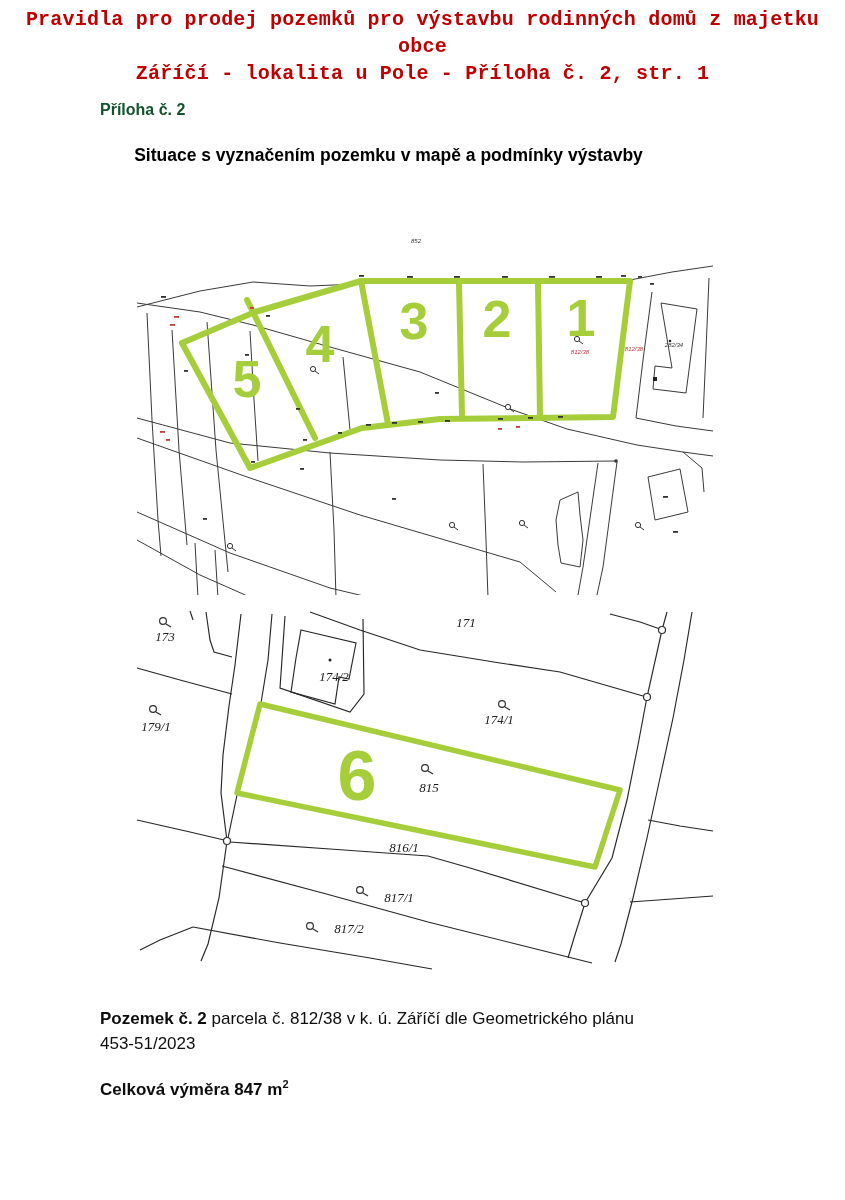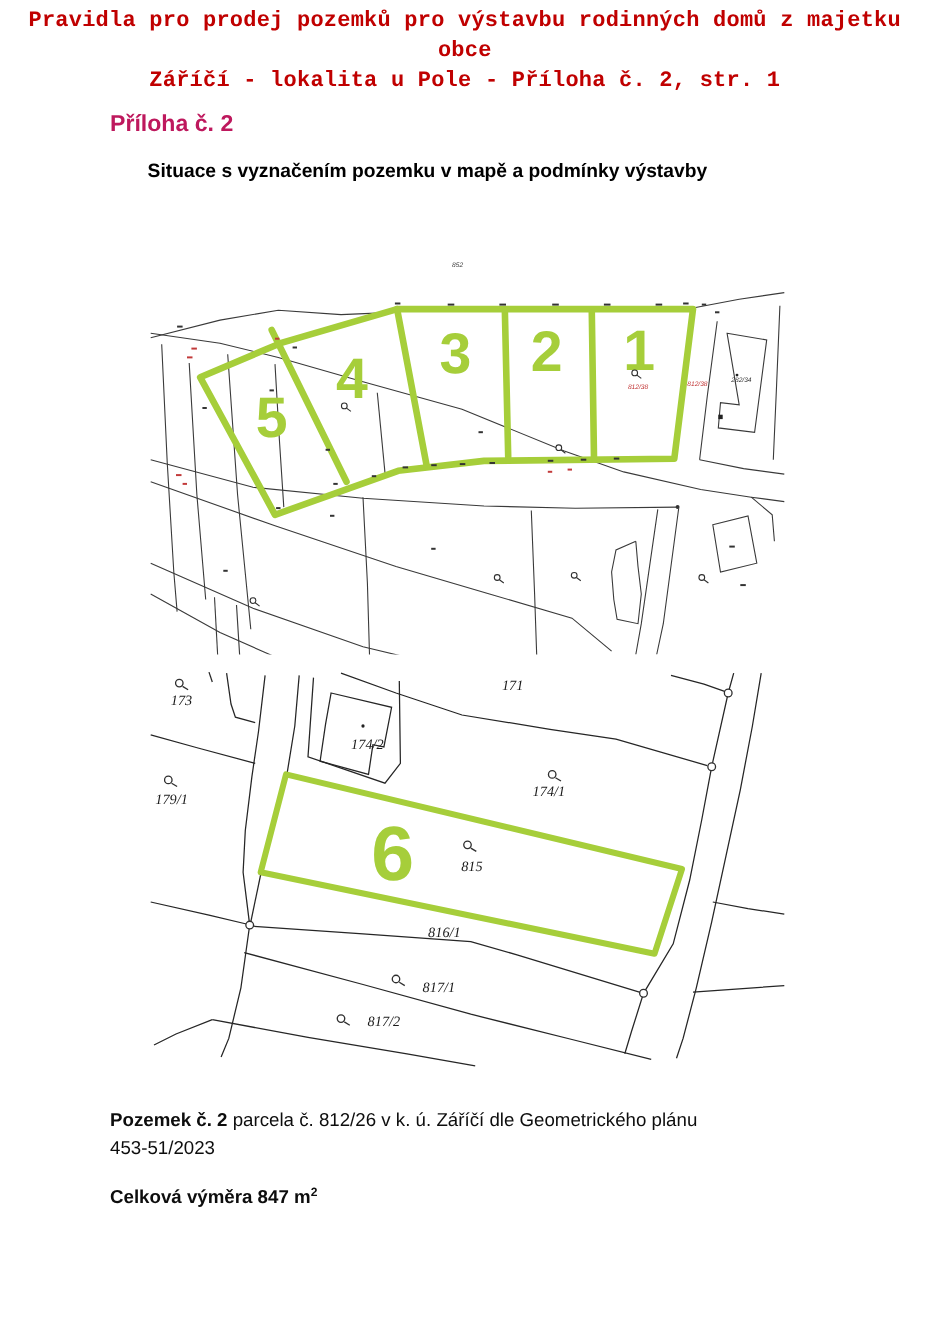--- a/index.html
+++ b/index.html
@@ -5,21 +5,21 @@
   html,body{margin:0;padding:0;}
   body{
     width:845px;height:1200px;position:relative;background:#ffffff;
     font-family:"Liberation Sans",sans-serif;color:#111;overflow:hidden;
   }
   .doc-title{
     position:absolute;top:6px;left:0;width:845px;text-align:center;
     font-family:Liberation Mono, monospace;font-weight:bold;
     font-size:20px;line-height:27px;color:#c00000;letter-spacing:.2px;
   }
-  .h-priloha{position:absolute;left:100px;top:101px;font-size:21px;font-weight:bold;color:#be185d;}
+  .h-priloha{position:absolute;left:100px;top:101px;font-size:16px;font-weight:bold;color:#14532d;}
   .h-situace{position:absolute;left:0;top:145px;width:777px;text-align:center;font-size:17.5px;font-weight:bold;color:#000;}
   svg.map{position:absolute;}
   #map-top{left:130px;top:225px;}
   #map-bottom{left:125px;top:595px;}
   .blk{stroke:#3a3a3a;fill:none;stroke-width:1;}
   .blk2{stroke:#262626;fill:none;stroke-width:1.15;}
   .grn{stroke:#a6ce3a;fill:none;stroke-linejoin:round;stroke-linecap:round;}
   .plotnum{fill:#a6ce3a;font-weight:bold;text-anchor:middle;font-family:"Liberation Sans",sans-serif;}
   .tinylbl{fill:#333;font-size:6px;font-style:italic;text-anchor:middle;font-family:"Liberation Sans",sans-serif;}
   .redlbl{fill:#c03030;font-size:6px;font-style:italic;text-anchor:middle;font-family:"Liberation Sans",sans-serif;}
@@ -231,16 +231,16 @@
     <text class="parclbl" x="156" y="731">179/1</text>
     <text class="parclbl" x="499" y="724">174/1</text>
     <text class="parclbl" font-size="11" x="429" y="792">815</text>
     <text class="parclbl" x="404" y="852">816/1</text>
     <text class="parclbl" x="399" y="902">817/1</text>
     <text class="parclbl" x="349" y="933">817/2</text>
   </g>
 </svg>
 
 <div class="footer">
-  <p><b>Pozemek č. 2</b><span> parcela č. 812/26 v k. ú. Záříčí dle Geometrického plánu</span><br>
+  <p><b>Pozemek č. 2</b><span> parcela č. 812/38 v k. ú. Záříčí dle Geometrického plánu</span><br>
   <span>453-51/2023</span></p>
   <p class="p2"><span>Celková výměra 847 m</span><sup>2</sup></p>
 </div>
 
 </body></html>

